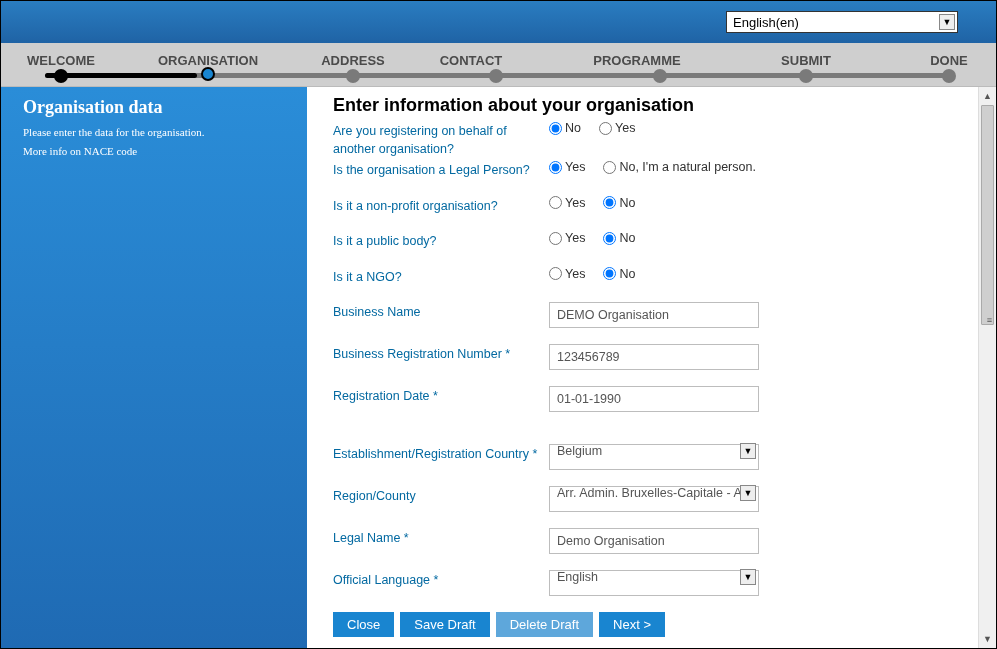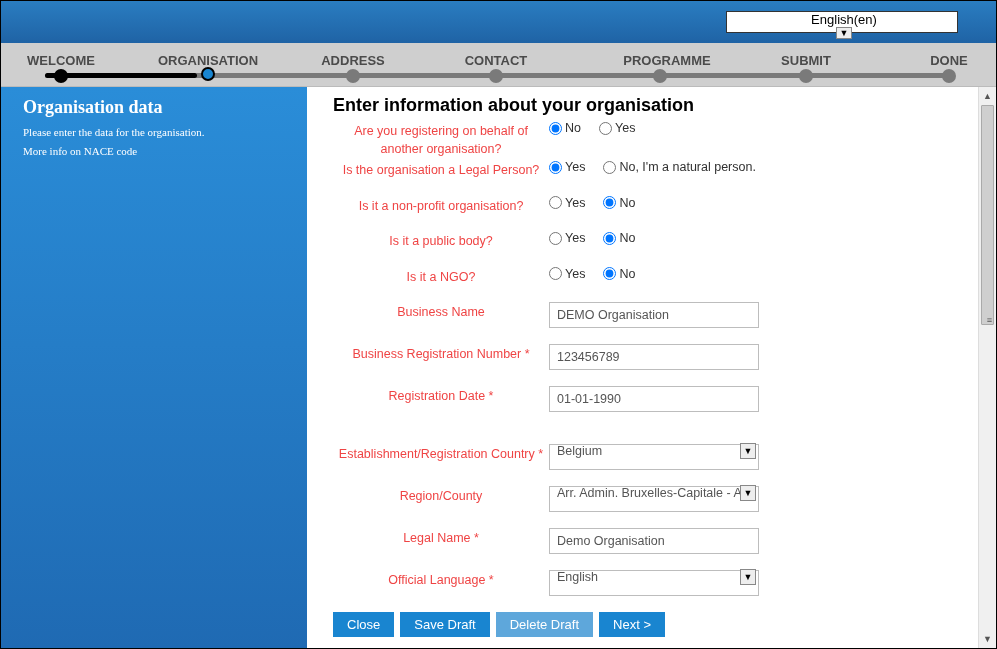--- a/index.html
+++ b/index.html
@@ -30,21 +30,20 @@
       width: 232px;
       height: 22px;
       background: #fff;
       border: 1px solid #333;
       display: flex;
       align-items: center;
       justify-content: space-between;
       padding: 0 2px 0 6px;
       font-size: 13px;
       cursor: pointer;
-      flex-direction: column;
     }
     .lang-select .dd-btn {
       width: 16px;
       height: 16px;
       background: #eee;
       border: 1px solid #888;
       display: flex;
       align-items: center;
       justify-content: center;
       font-size: 9px;
@@ -145,24 +144,23 @@
     }
     .form-row {
       display: flex;
       align-items: flex-start;
       margin-bottom: 16px;
     }
     .form-row.tight { margin-bottom: 2px; }
     .form-label {
       width: 216px;
       font-size: 12.5px;
-      color: #ef4444;
+      color: #0369a1;
       line-height: 1.4;
       padding-top: 2px;
-      text-align: center;
     }
     .form-ctrl {
       flex: 1;
       font-size: 12.5px;
       color: #313131;
       display: flex;
       align-items: center;
       gap: 8px;
       flex-wrap: wrap;
     }
@@ -289,24 +287,24 @@
 
     <span class="step-label" style="left:60px">WELCOME</span>
     <span class="step-dot done" style="left:60px"></span>
 
     <span class="step-label" style="left:207px">ORGANISATION</span>
     <span class="step-dot active" style="left:207px"></span>
 
     <span class="step-label" style="left:352px">ADDRESS</span>
     <span class="step-dot" style="left:352px"></span>
 
-    <span class="step-label" style="left:495px">CONTACT</span>
+    <span class="step-label" style="left:470px">CONTACT</span>
     <span class="step-dot" style="left:495px"></span>
 
-    <span class="step-label" style="left:666px">PROGRAMME</span>
+    <span class="step-label" style="left:636px">PROGRAMME</span>
     <span class="step-dot" style="left:659px"></span>
 
     <span class="step-label" style="left:805px">SUBMIT</span>
     <span class="step-dot" style="left:805px"></span>
 
     <span class="step-label" style="left:948px">DONE</span>
     <span class="step-dot" style="left:948px"></span>
   </div>
 
   <div class="content-wrap">

